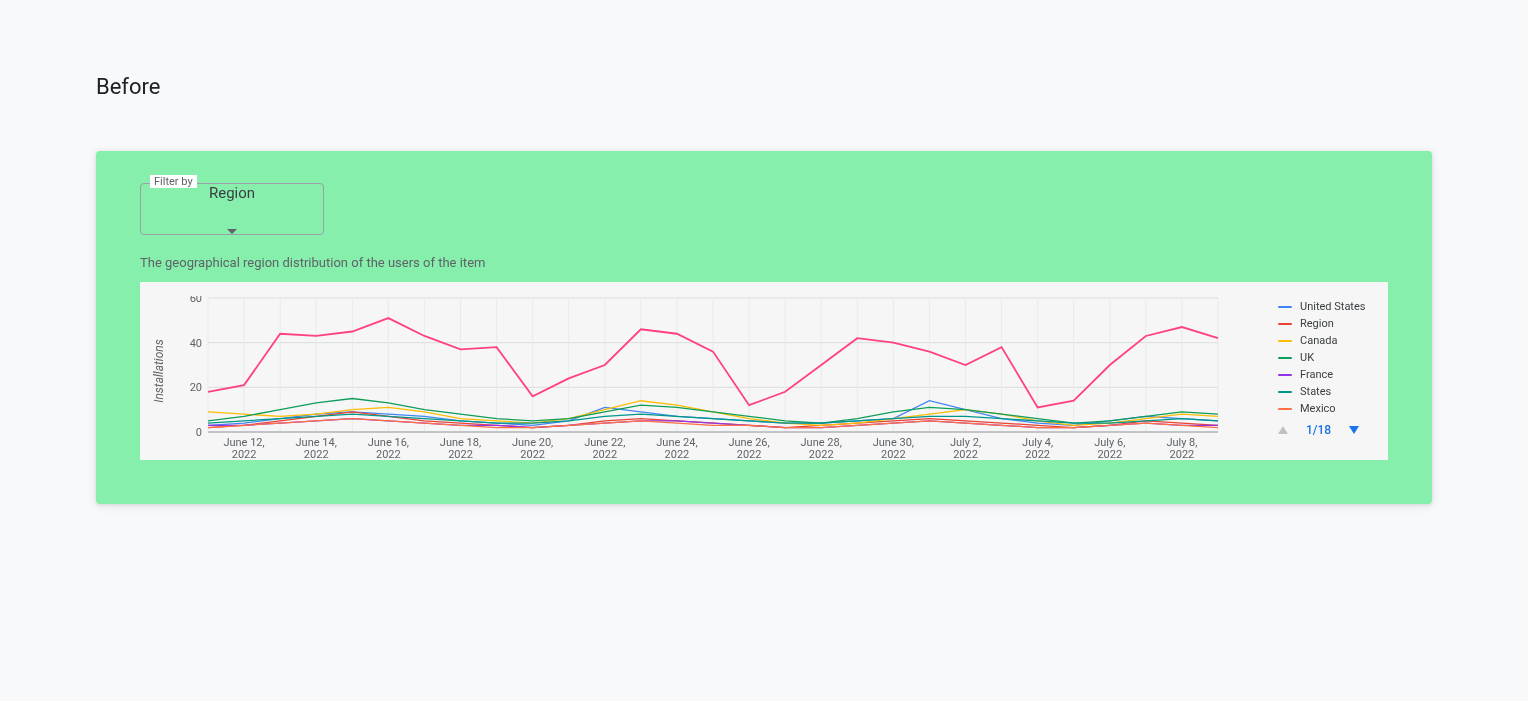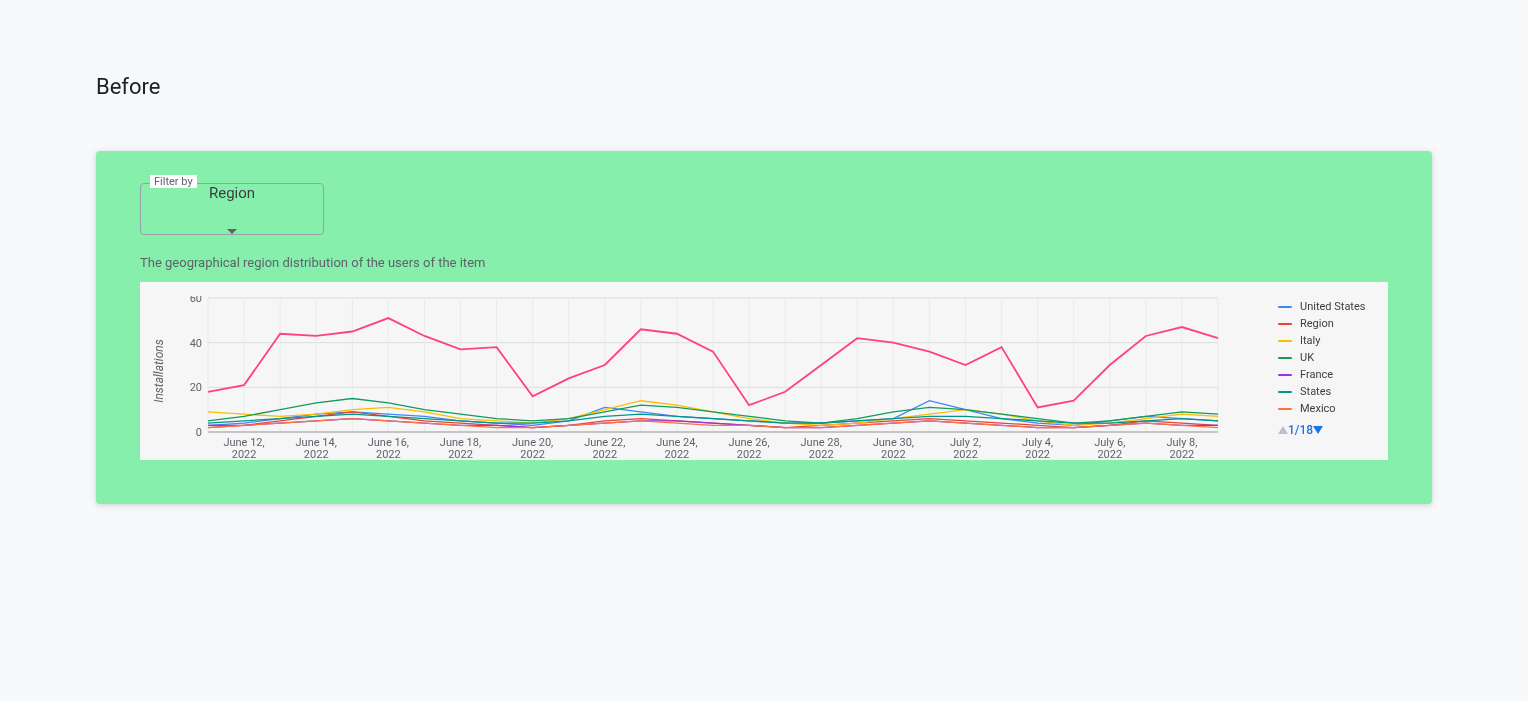--- a/index.html
+++ b/index.html
@@ -102,21 +102,21 @@
     height: 17px;
   }
   .swatch {
     width: 14px;
     height: 2px;
     border-radius: 1px;
   }
   .pager {
     display: flex;
     align-items: center;
-    gap: 0;
+    gap: 18px;
     margin-top: 6px;
     font-size: 12px;
   }
   .tri {
     width: 0; height: 0;
   }
   .tri-up {
     border-left: 5px solid transparent;
     border-right: 5px solid transparent;
     border-bottom: 8px solid #bdc1c6;
@@ -245,21 +245,21 @@
             <div class="legend-item">
               <span class="swatch" style="background: rgb(66, 133, 244);"></span>
               <span>United States</span>
             </div>
             <div class="legend-item">
               <span class="swatch" style="background: rgb(234, 67, 53);"></span>
               <span>Region</span>
             </div>
             <div class="legend-item">
               <span class="swatch" style="background: rgb(251, 188, 4);"></span>
-              <span>Italy</span>
+              <span>Canada</span>
             </div>
             <div class="legend-item">
               <span class="swatch" style="background: rgb(15, 157, 88);"></span>
               <span>UK</span>
             </div>
             <div class="legend-item">
               <span class="swatch" style="background: rgb(147, 52, 230);"></span>
               <span>France</span>
             </div>
             <div class="legend-item">

